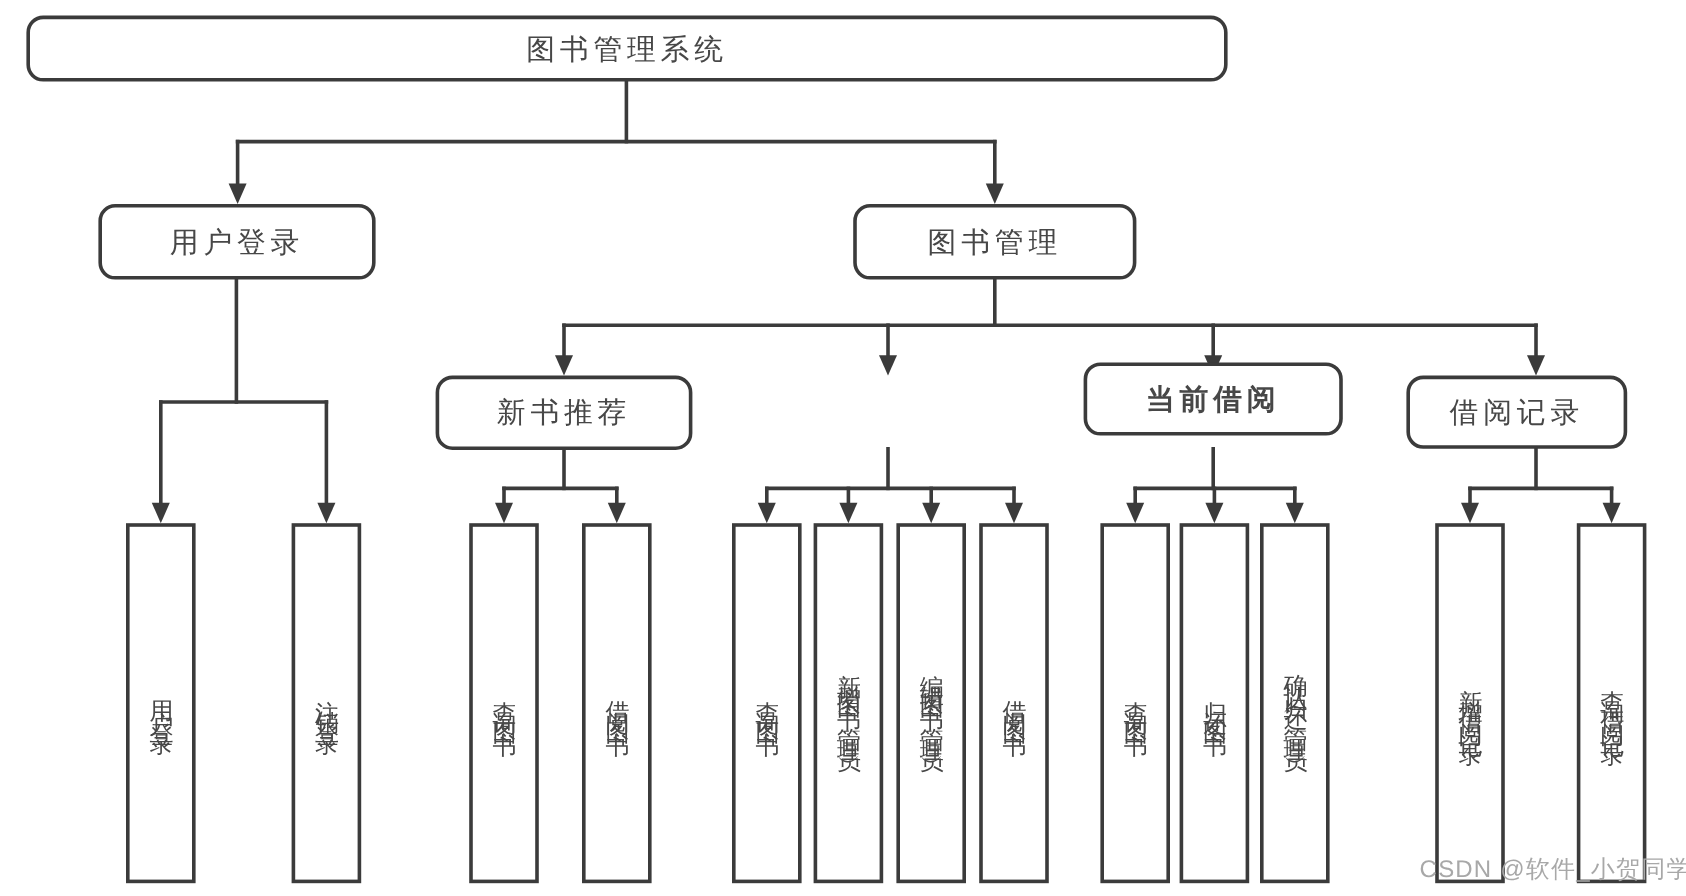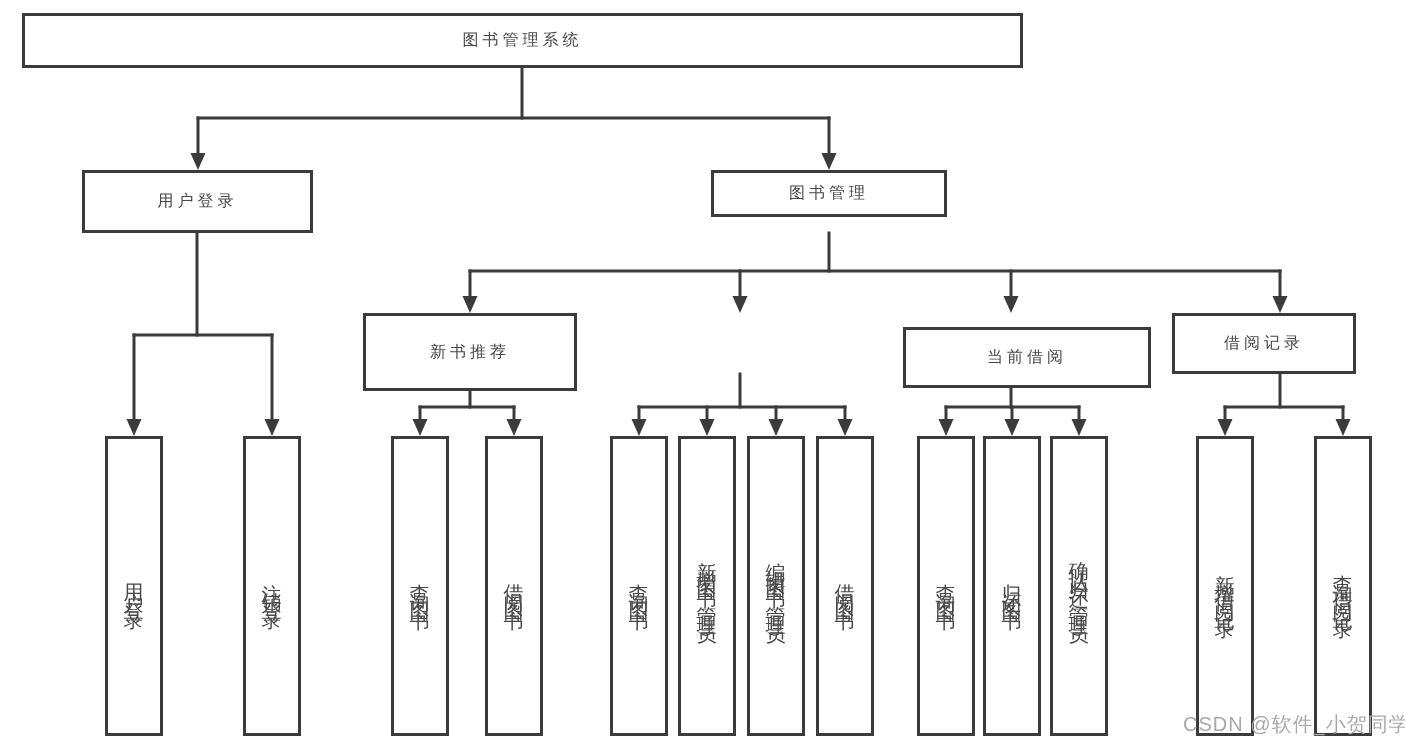--- a/index.html
+++ b/index.html
@@ -18,21 +18,21 @@
   .stage{position:absolute;left:0;top:0;width:1405px;height:747px;}
   svg.connectors{position:absolute;left:0;top:0;z-index:1;}
   svg.connectors path{stroke:var(--line);stroke-width:3;fill:none;stroke-linecap:square;}
   svg.connectors polygon{fill:var(--line);stroke:none;}
   .box{
     position:absolute;z-index:2;box-sizing:border-box;
     background:var(--bg);border:3px solid var(--border);
     display:flex;align-items:center;justify-content:center;
     color:var(--text);
   }
-  .hbox{font-size:16px;letter-spacing:4px;white-space:nowrap;}
+  .hbox{font-size:24px;letter-spacing:4px;white-space:nowrap;border-radius:14px;}
   .leaf span{
     writing-mode:vertical-rl;text-orientation:mixed;
     font-size:20px;letter-spacing:9px;line-height:1;white-space:nowrap;
   }
   .watermark{
     position:absolute;z-index:3;left:1183px;top:711px;
     color:var(--watermark);font-size:20px;letter-spacing:1px;white-space:nowrap;
   }
 </style>
 </head>
@@ -98,24 +98,24 @@
     <path d="M1225,407 H1343"></path>
     <path d="M1225,407 V422"></path>
     <path d="M1343,407 V422"></path>
     <polygon points="1225,436 1217.5,419 1232.5,419"></polygon>
     <polygon points="1343,436 1335.5,419 1350.5,419"></polygon>
   </svg>
 
   <div class="box hbox" style="left:22px;top:13px;width:1001px;height:55px;">图书管理系统</div>
 
   <div class="box hbox" style="left:82px;top:170px;width:231px;height:63px;">用户登录</div>
-  <div class="box hbox" style="left:711px;top:170px;width:236px;height:47px;">图书管理</div>
+  <div class="box hbox" style="left:711px;top:170px;width:236px;height:63px;">图书管理</div>
 
-  <div class="box hbox" style="left:363px;top:313px;width:214px;height:78px;">新书推荐</div>
-  <div class="box hbox" style="left:903px;top:327px;width:248px;height:61px;">当前借阅</div>
+  <div class="box hbox" style="left:363px;top:313px;width:214px;height:62px;">新书推荐</div>
+  <div class="box hbox" style="left:903px;top:302px;width:216px;height:61px;font-weight:bold;">当前借阅</div>
   <div class="box hbox" style="left:1172px;top:313px;width:184px;height:61px;">借阅记录</div>
 
   <div class="box leaf" style="left:105px;top:436px;width:58px;height:300px;">
     <span>用户登录</span>
   </div>
   <div class="box leaf" style="left:243px;top:436px;width:58px;height:300px;">
     <span>注销登录</span>
   </div>
 
   <div class="box leaf" style="left:391px;top:436px;width:58px;height:300px;">

